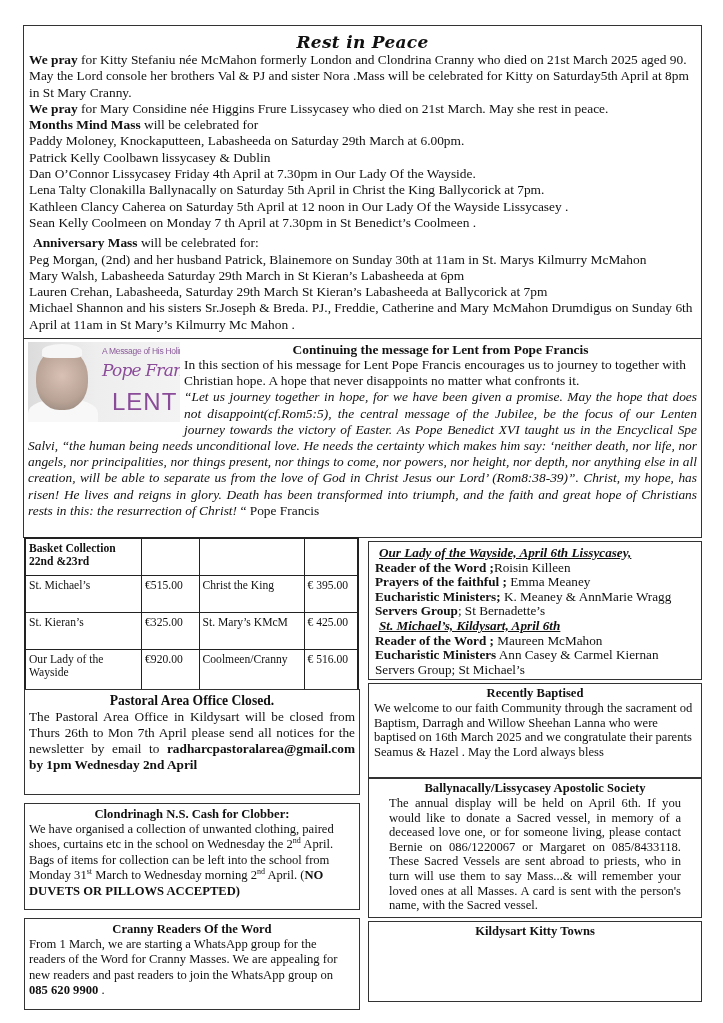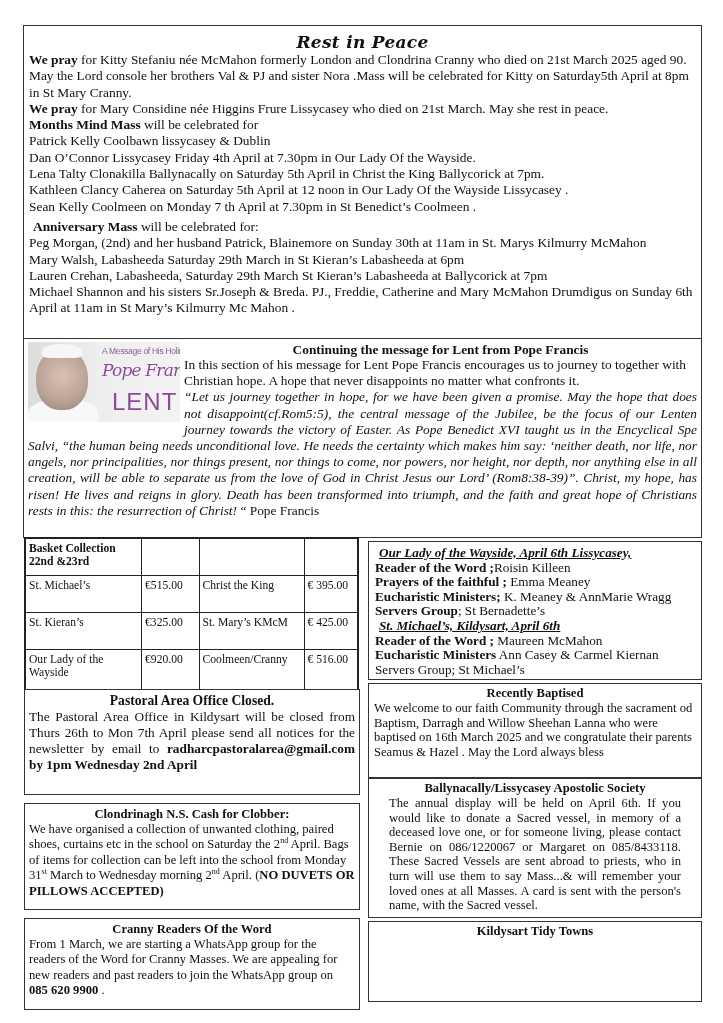--- a/index.html
+++ b/index.html
@@ -61,20 +61,21 @@
   #tidy .p { font-size: 12.6px; line-height: 14.6px; }
 </style>
 </head>
 <body>
 
 <div class="box" id="rip">
   <p class="title-gothic">Rest in Peace</p>
   <p class="p"><b>We pray</b><span> for Kitty Stefaniu née  McMahon formerly London and Clondrina Cranny who died on 21st March 2025 aged 90. May the Lord console her brothers Val &amp; PJ and sister Nora .Mass will be celebrated for Kitty on Saturday5th April at 8pm in  St Mary Cranny.</span></p>
   <p class="p"><b>We pray</b><span> for Mary Considine  née Higgins Frure Lissycasey   who died on 21st March. May she rest in peace.</span></p>
   <p class="p"><b>Months Mind Mass</b><span> will be celebrated for</span></p>
+  <p class="p">Paddy Moloney, Knockaputteen, Labasheeda on Saturday 29th March at 6.00pm.</p>
   <p class="p">Patrick Kelly Coolbawn lissycasey &amp; Dublin</p>
   <p class="p">Dan O’Connor Lissycasey  Friday 4th April at 7.30pm in  Our Lady Of the Wayside.</p>
   <p class="p">Lena Talty Clonakilla Ballynacally  on Saturday 5th April in Christ the King Ballycorick at 7pm.</p>
   <p class="p">Kathleen Clancy  Caherea  on Saturday 5th April  at 12 noon in Our Lady Of the Wayside Lissycasey .</p>
   <p class="p">Sean Kelly  Coolmeen on Monday 7 th April at 7.30pm in St Benedict’s   Coolmeen .</p>
   <div class="gap"></div>
   <p class="p" style="padding-left:4px"><b>Anniversary Mass</b><span> will be celebrated for:</span></p>
   <p class="p">Peg Morgan, (2nd) and her husband Patrick, Blainemore on Sunday 30th at 11am in St. Marys Kilmurry McMahon</p>
   <p class="p">Mary Walsh, Labasheeda Saturday 29th March in St Kieran’s Labasheeda at 6pm</p>
   <p class="p">Lauren Crehan, Labasheeda, Saturday 29th March St Kieran’s Labasheeda at  Ballycorick at 7pm</p>
@@ -141,28 +142,28 @@
   <p class="p justify"><span>The  Pastoral  Area Office in Kildysart will be closed from  Thurs 26th to  Mon 7th April please send all notices for the newsletter  by email to </span><b>radharcpastoralarea@gmail.com</b><b>   by 1pm   Wednesday 2nd April</b></p>
 </div>
 
 <div class="box" id="baptised">
   <p class="center-title" style="font-size:12.6px">Recently Baptised</p>
   <p class="p">We welcome to our faith Community through the sacrament od Baptism, Darragh and  Willow  Sheehan Lanna who were baptised on 16th March 2025  and we congratulate their parents  Seamus &amp; Hazel . May the Lord always bless</p>
 </div>
 
 <div class="box" id="clobber">
   <p class="center-title" style="font-size:12.6px">Clondrinagh N.S. Cash for Clobber:</p>
-  <p class="p"><span>We have organised a collection of unwanted clothing, paired shoes, curtains etc in the school on Saturday the 2</span><sup>nd</sup><span> April. Bags of items for collection can be left into the school from Monday 31</span><sup>st</sup><span> March to Wednesday morning 2</span><sup>nd</sup><span> April. (</span><b>NO DUVETS OR PILLOWS ACCEPTED)</b></p>
+  <p class="p"><span>We have organised a collection of unwanted clothing, paired shoes, curtains etc in the school on Wednesday the 2</span><sup>nd</sup><span> April. Bags of items for collection can be left into the school from Monday 31</span><sup>st</sup><span> March to Wednesday morning 2</span><sup>nd</sup><span> April. (</span><b>NO DUVETS OR PILLOWS ACCEPTED)</b></p>
 </div>
 
 <div class="box" id="apostolic">
   <p class="center-title" style="font-size:12.6px">Ballynacally/Lissycasey Apostolic Society</p>
   <p class="p justify">The annual  display will be held on April 6th. If you would like to donate a Sacred vessel, in memory of a deceased  love one, or for someone living, please contact Bernie on 086/1220067 or Margaret on 085/8433118. These Sacred Vessels are sent abroad to priests, who in turn will use them to say Mass...&amp; will remember your loved ones at all Masses. A card is sent with the person's name, with the Sacred vessel.</p>
 </div>
 
 <div class="box" id="cranny">
   <p class="center-title" style="font-size:12.6px">Cranny Readers Of the Word</p>
   <p class="p"><span>From 1 March, we are starting a WhatsApp group for the readers of the Word  for Cranny Masses. We are appealing for new readers and past readers to join the WhatsApp group on </span><b>085 620 9900</b><span> .</span></p>
 </div>
 
 <div class="box" id="tidy">
-  <p class="center-title" style="font-size:12.6px">Kildysart Tidy Towns</p>
+  <p class="center-title" style="font-size:12.6px">Kildysart Kitty Towns</p>
 </div>
 
 </body></html>

